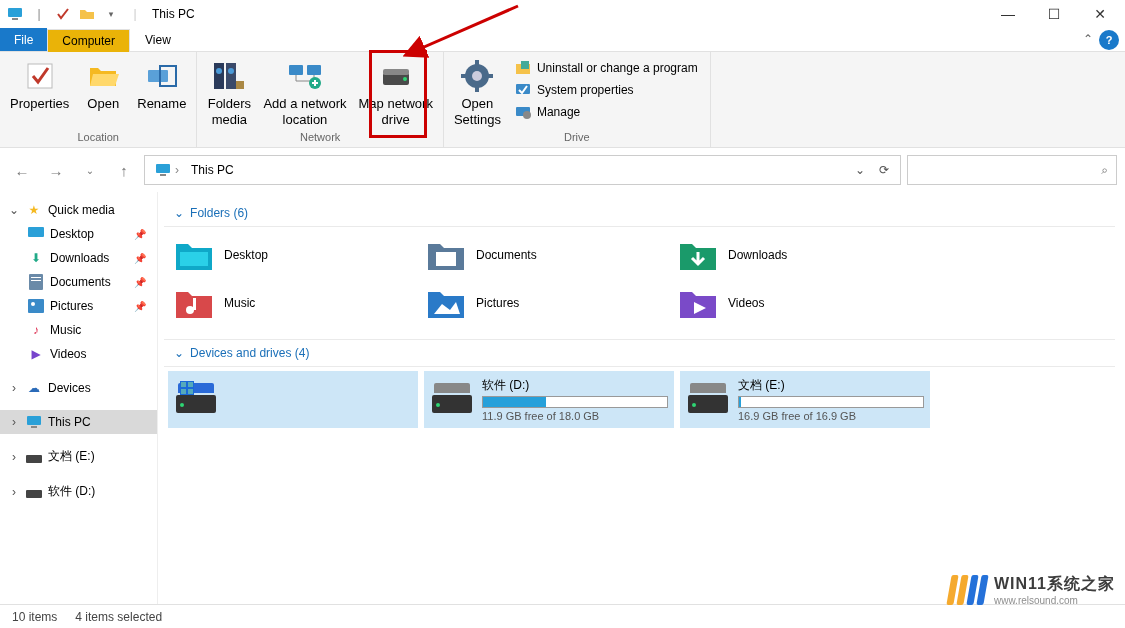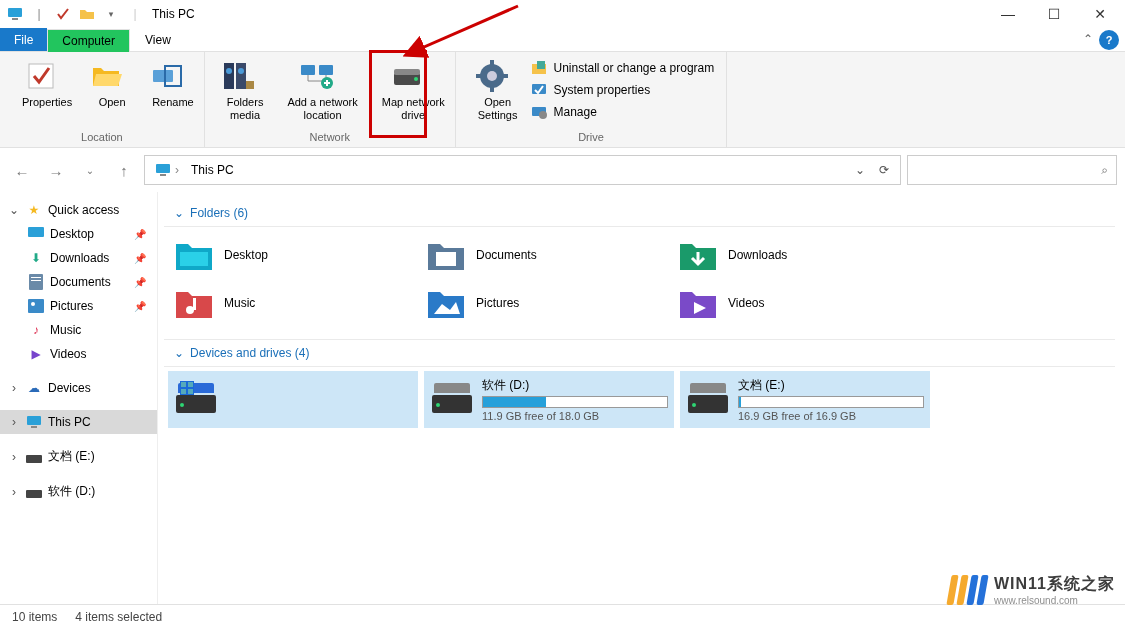--- a/index.html
+++ b/index.html
@@ -10,33 +10,33 @@
 .titlebar .qat { display: flex; align-items: center; gap: 6px; padding-left: 4px; }
 .titlebar .qat .ic { width: 18px; height: 18px; display: flex; align-items: center; justify-content: center; }
 .titlebar .title { margin-left: 8px; }
 .titlebar .spacer { flex: 1; }
 .winbtn { width: 46px; height: 28px; display: flex; align-items: center; justify-content: center; font-size: 14px; color: #333; }
 
 
 .ribbon-tabs { height: 24px; display: flex; align-items: stretch; border-bottom: 1px solid #e1e1e1; position: relative; }
 .rtab-file { background: #1979ca; color: #fff; padding: 0 14px; display: flex; align-items: center; }
 .rtab { padding: 0 14px; display: flex; align-items: center; border: 1px solid transparent; border-bottom: none; }
-.rtab.active { background: #22c55e; border-color: #e1e1e1; position: relative; top: 1px; }
+.rtab.active { background: #eab308; border-color: #e1e1e1; position: relative; top: 1px; }
 .ribbon-tabs .rspacer { flex: 1; }
 .ribbon-tabs .help { width: 20px; height: 20px; border-radius: 50%; background: #1979ca; color: #fff; display: flex; align-items: center; justify-content: center; margin: 2px 6px 0 0; font-size: 11px; font-weight: bold; }
 .ribbon-tabs .chev { margin: 4px 6px 0 0; color: #666; }
 
 
 .ribbon { background: #f5f5f5; border-bottom: 1px solid #e1e1e1; height: 96px; display: flex; }
 .rgrp { border-right: 1px solid #e1e1e1; padding: 4px 8px 2px; display: flex; flex-direction: column; }
 .rgrp .items { flex: 1; display: flex; align-items: flex-start; gap: 8px; }
 .rgrp .glbl { text-align: center; color: #666; font-size: 11px; padding: 2px 0; }
 .rbtn { display: flex; flex-direction: column; align-items: center; gap: 2px; padding: 2px; min-width: 48px; }
 .rbtn .ricon { width: 36px; height: 36px; display: flex; align-items: center; justify-content: center; }
-.rbtn .rlbl { text-align: center; line-height: 1.2; font-size: 11px; margin-left: 12px; }
+.rbtn .rlbl { text-align: center; line-height: 1.2; font-size: 13px; }
 .rsmall { display: flex; align-items: center; gap: 6px; padding: 2px 4px; font-size: 11px; }
 .rsmall .sicon { width: 16px; height: 16px; display: flex; align-items: center; justify-content: center; }
 
 .highlight-annot { position: absolute; border: 3px solid #c00; pointer-events: none; z-index: 50; }
 .arrow-annot { position: absolute; pointer-events: none; z-index: 50; }
 
 
 .navbar { height: 44px; display: flex; align-items: center; padding: 6px 8px; gap: 6px; }
 .navbtn { width: 28px; height: 28px; display: flex; align-items: center; justify-content: center; color: #777; font-size: 15px; }
 .addrbox { flex: 1; height: 30px; border: 1px solid #ccc; display: flex; align-items: center; padding: 0 4px; }
@@ -292,21 +292,21 @@
     <span style="flex:1;color:#999" placeholder=""></span>
     <span style="color:#777">⌕</span>
   </div>
 </div>
 
 <div class="split">
   <div class="tree">
     <div class="tnode">
         <span class="exp">⌄</span>
         <span class="ticon" style="color:#f5b921">★</span>
-        <span>Quick access</span>
+        <span>Quick media</span>
       </div>
     <div class="tnode" style="padding-left:28px">
         <span class="ticon">
           <svg width="16" height="14">
             <rect width="16" height="10" fill="#2aa0d8" rx="1"></rect>
           </svg>
         </span>
         <span>Desktop</span>
         <span class="pin">📌</span>
       </div>

